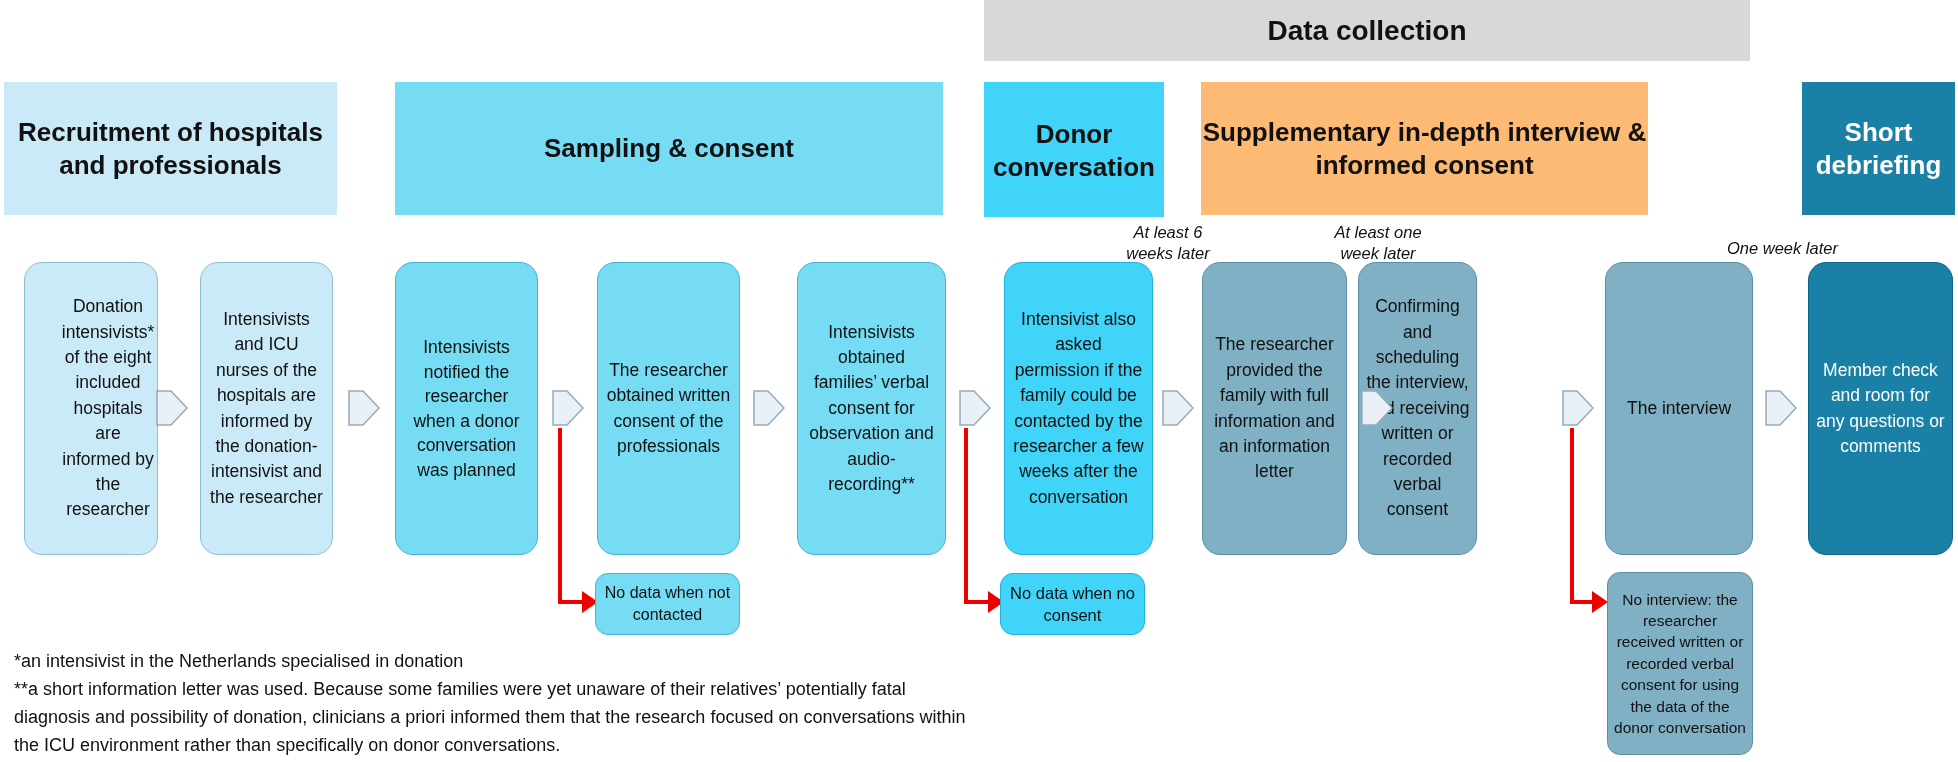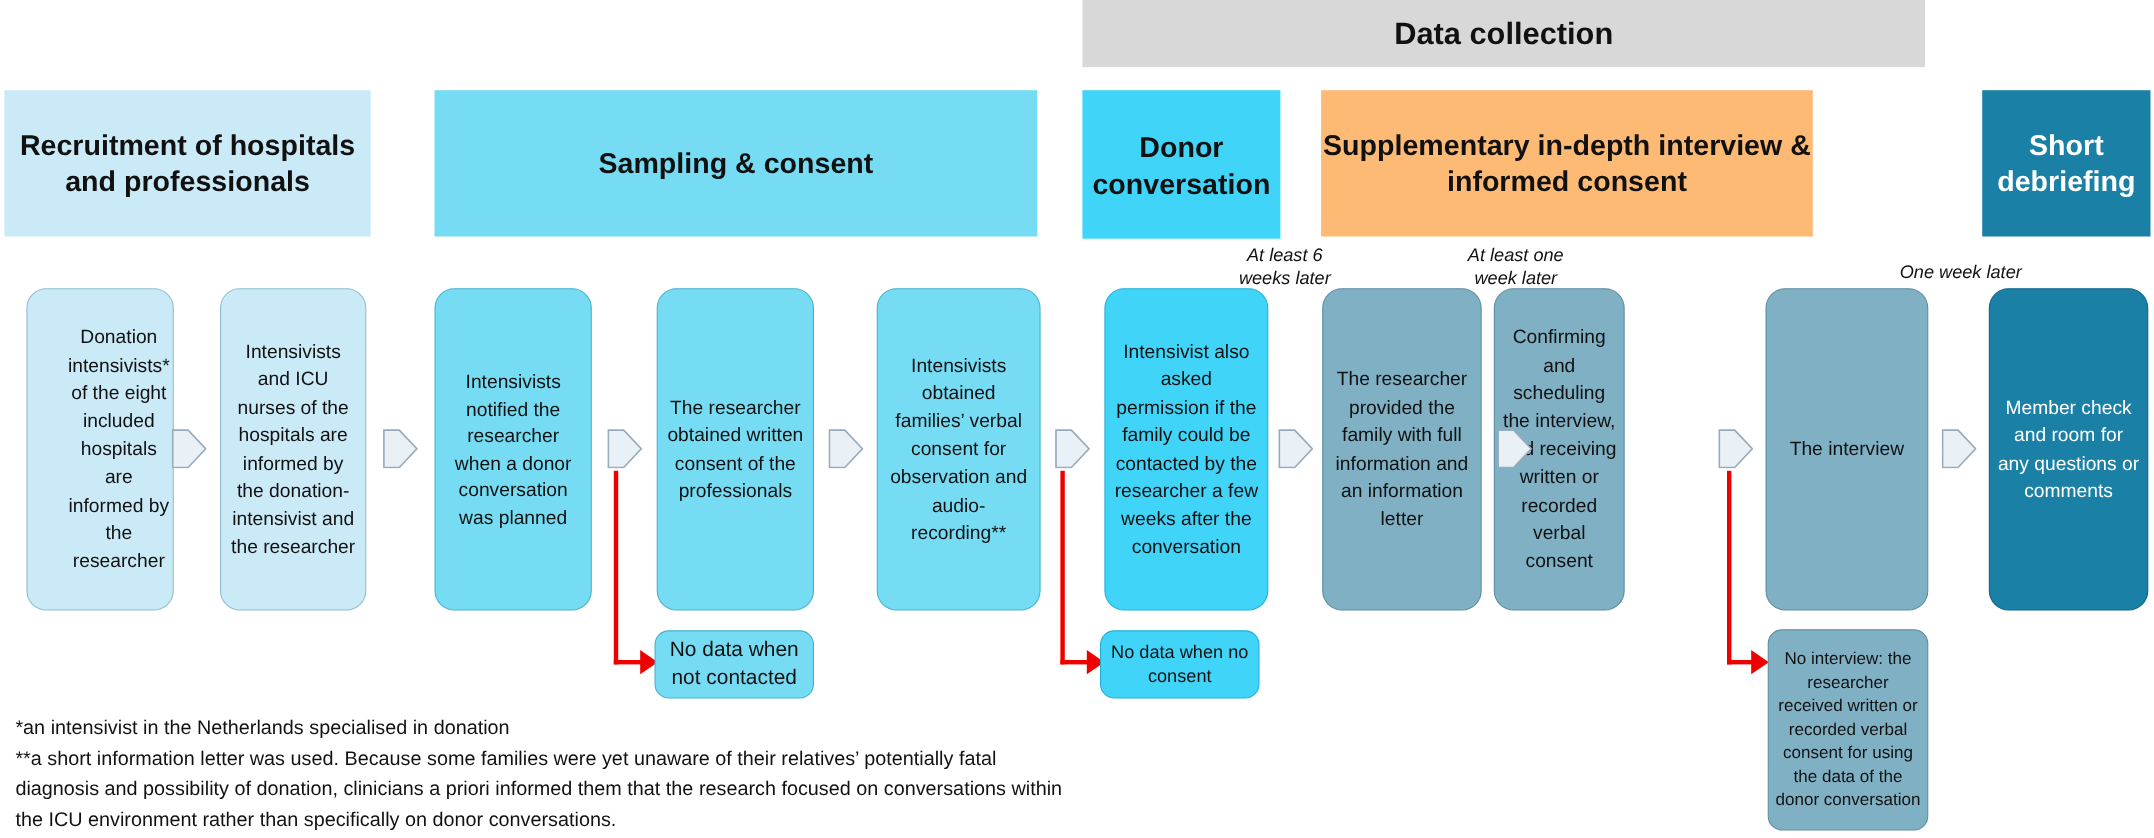--- a/index.html
+++ b/index.html
@@ -49,21 +49,21 @@
 
   
   .red-v{width:4px;background:#ee0000;}
   .red-h{height:4px;background:#ee0000;}
   .red-head{width:0;height:0;border-top:11px solid transparent;
     border-bottom:11px solid transparent;border-left:16px solid #ee0000;}
 
   
   .sbox{border-radius:13px;display:flex;align-items:center;justify-content:center;
     text-align:center;box-sizing:border-box;padding:4px 6px;}
-  .s1{left:595px;top:573px;width:145px;height:62px;font-size:19px;line-height:1.35;}
+  .s1{left:595px;top:573px;width:145px;height:62px;font-size:16px;line-height:1.35;}
   .s2{left:1000px;top:573px;width:145px;height:62px;font-size:16.5px;line-height:1.35;}
   .s3{left:1607px;top:572px;width:146px;height:183px;font-size:15.5px;line-height:1.38;}
 
   
   .timing{font-size:16.5px;font-style:italic;text-align:center;line-height:1.3;}
   .t1{left:1108px;top:222px;width:120px;}
   .t2{left:1318px;top:222px;width:120px;}
   .t3{left:1700px;top:238px;width:165px;}
 
   

